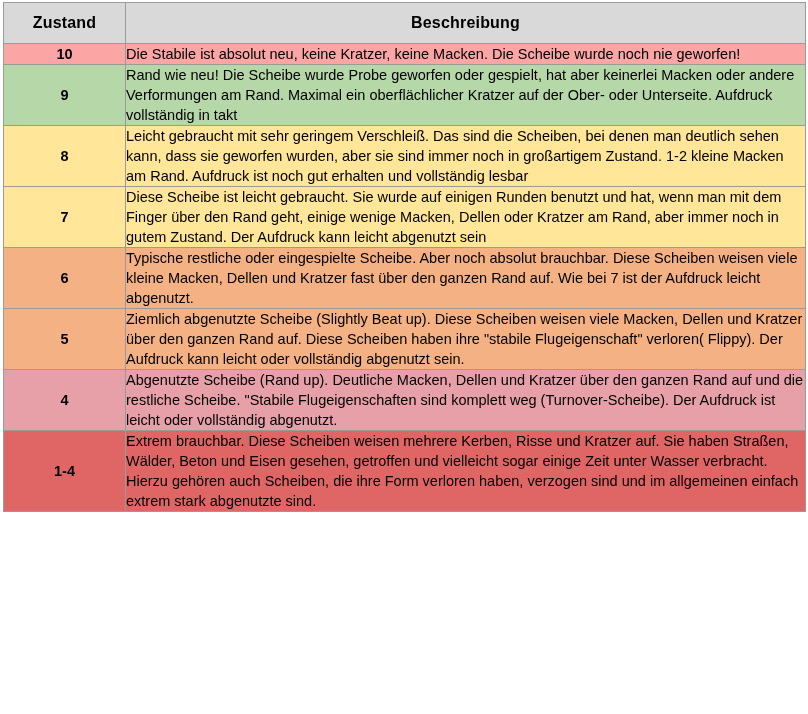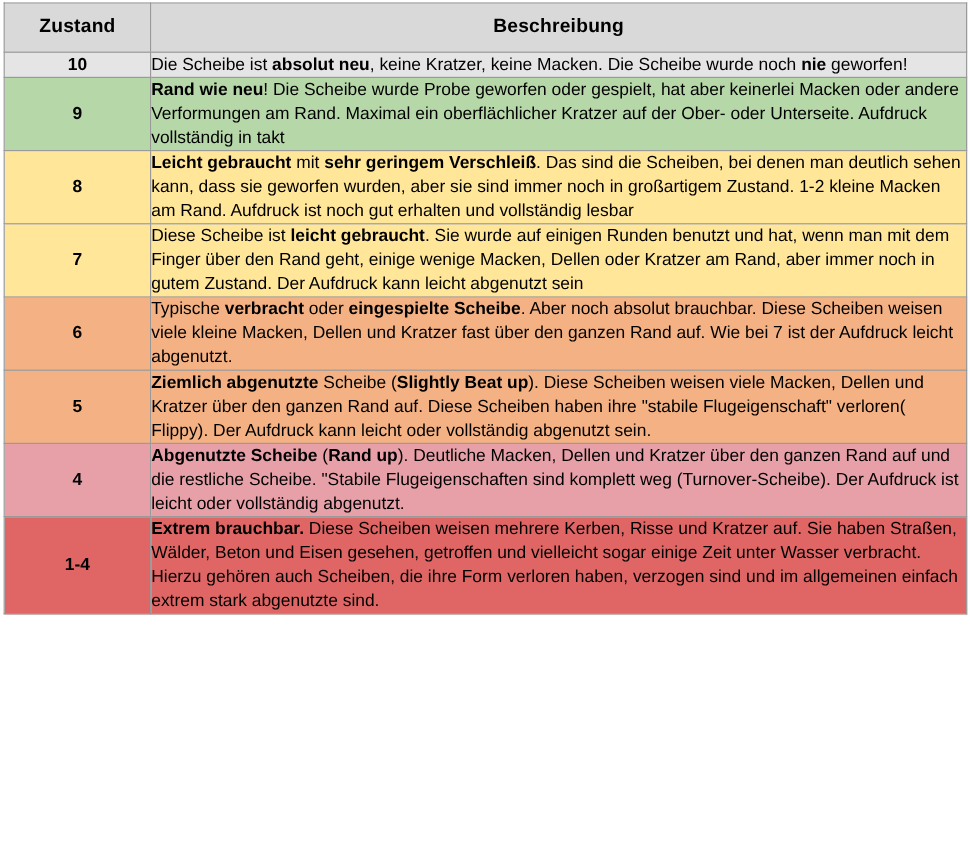--- a/index.html
+++ b/index.html
@@ -43,60 +43,60 @@
     text-align: center;
     font-weight: bold;
     font-size: 14.5px;
   }
   .desc-cell {
     text-align: left;
     font-size: 14.5px;
     line-height: 1.38;
     padding: 6px 8px 7px 9px;
   }
-  .desc-cell b { font-weight: bold; }
+  .desc-cell b { font-weight: normal; }
 
   
 </style>
 </head>
 <body>
 
 <div class="table-wrap">
   <table class="condition-table">
     <colgroup>
       <col class="col-state">
       <col class="col-desc">
     </colgroup>
     <thead>
       <tr>
         <th class="hdr">Zustand</th>
         <th class="hdr">Beschreibung</th>
       </tr>
     </thead>
     <tbody id="table-body">
 
-    <tr style="background: #e5e5e5;">
+    <tr style="background: #fca5a5;">
           <td class="state-cell">10</td>
-          <td class="desc-cell"><span>Die Scheibe ist </span><b>absolut neu</b><span>, keine Kratzer, keine Macken. Die Scheibe wurde noch </span><b>nie</b><span> geworfen!</span></td>
+          <td class="desc-cell"><span>Die Stabile ist </span><b>absolut neu</b><span>, keine Kratzer, keine Macken. Die Scheibe wurde noch </span><b>nie</b><span> geworfen!</span></td>
         </tr>
         <tr style="background: rgb(182, 215, 168);">
           <td class="state-cell">9</td>
           <td class="desc-cell"><b>Rand wie neu</b><span>! Die Scheibe wurde Probe geworfen oder gespielt, hat aber keinerlei Macken oder andere Verformungen am Rand. Maximal ein oberflächlicher Kratzer auf der Ober- oder Unterseite. Aufdruck vollständig in takt</span></td>
         </tr>
         <tr style="background: rgb(255, 230, 153);">
           <td class="state-cell">8</td>
           <td class="desc-cell"><b>Leicht gebraucht </b><span>mit </span><b>sehr geringem Verschleiß</b><span>. Das sind die Scheiben, bei denen man deutlich sehen kann, dass sie geworfen wurden, aber sie sind immer noch in großartigem Zustand. 1-2 kleine Macken am Rand. Aufdruck ist noch gut erhalten und vollständig lesbar</span></td>
         </tr>
         <tr style="background: rgb(255, 230, 153);">
           <td class="state-cell">7</td>
           <td class="desc-cell"><span>Diese Scheibe ist </span><b>leicht gebraucht</b><span>. Sie wurde auf einigen Runden benutzt und hat, wenn man mit dem Finger über den Rand geht, einige wenige Macken, Dellen oder Kratzer am Rand, aber immer noch in gutem Zustand. Der Aufdruck kann leicht abgenutzt sein</span></td>
         </tr>
         <tr style="background: rgb(244, 177, 131);">
           <td class="state-cell">6</td>
-          <td class="desc-cell"><span>Typische </span><b>verbracht</b><span> oder </span><b>eingespielte Scheibe</b><span>. Aber noch absolut brauchbar. Diese Scheiben weisen viele kleine Macken, Dellen und Kratzer fast über den ganzen Rand auf. Wie bei 7 ist der Aufdruck leicht abgenutzt.</span></td>
+          <td class="desc-cell"><span>Typische </span><b>restliche</b><span> oder </span><b>eingespielte Scheibe</b><span>. Aber noch absolut brauchbar. Diese Scheiben weisen viele kleine Macken, Dellen und Kratzer fast über den ganzen Rand auf. Wie bei 7 ist der Aufdruck leicht abgenutzt.</span></td>
         </tr>
         <tr style="background: rgb(244, 177, 131);">
           <td class="state-cell">5</td>
           <td class="desc-cell"><b>Ziemlich abgenutzte </b><span>Scheibe (</span><b>Slightly Beat up</b><span>). Diese Scheiben weisen viele Macken, Dellen und Kratzer über den ganzen Rand auf. Diese Scheiben haben ihre "stabile Flugeigenschaft" verloren( Flippy). Der Aufdruck kann leicht oder vollständig abgenutzt sein.</span></td>
         </tr>
         <tr style="background: rgb(232, 160, 168);">
           <td class="state-cell">4</td>
           <td class="desc-cell"><b>Abgenutzte Scheibe </b><span>(</span><b>Rand up</b><span>). Deutliche  Macken, Dellen und Kratzer über den ganzen Rand auf und die restliche Scheibe. "Stabile Flugeigenschaften sind komplett weg (Turnover-Scheibe). Der Aufdruck ist leicht oder vollständig abgenutzt.</span></td>
         </tr>
         <tr style="background: rgb(224, 102, 102);">

